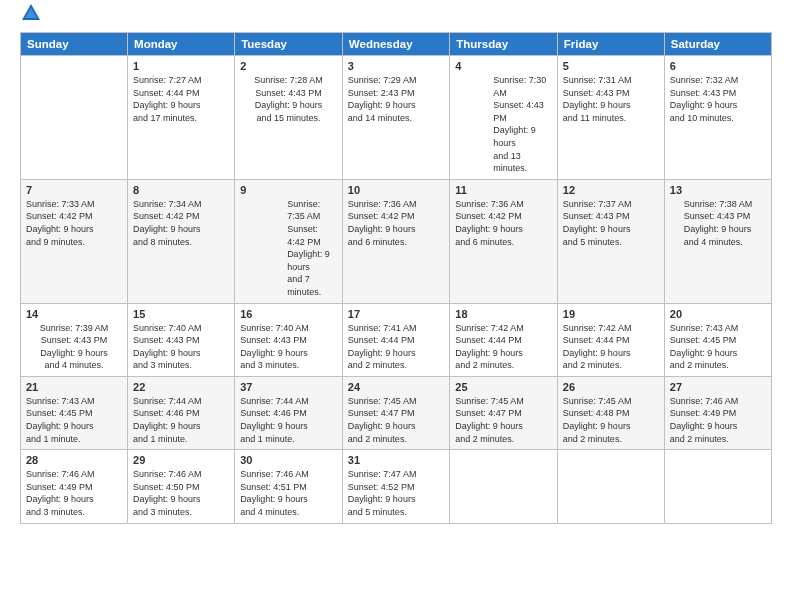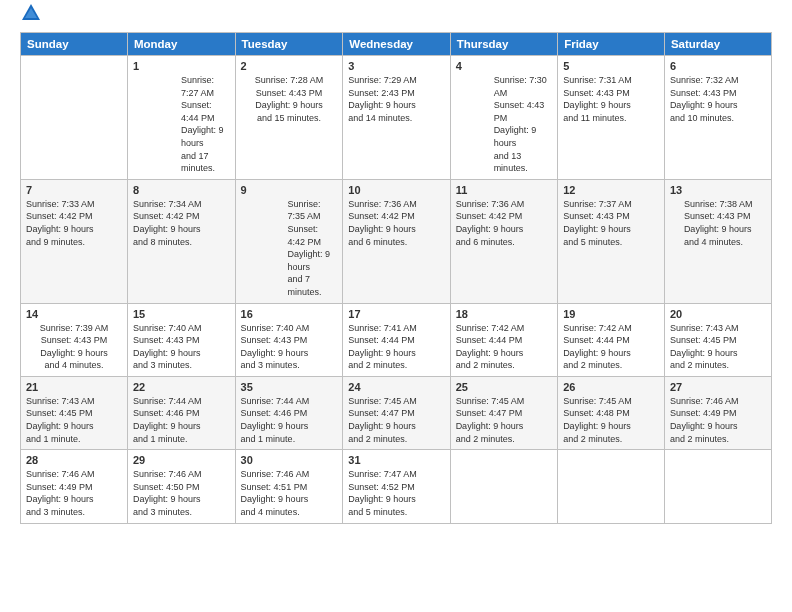--- a/index.html
+++ b/index.html
@@ -132,21 +132,21 @@
           <th>Thursday</th>
           <th>Friday</th>
           <th>Saturday</th>
         </tr>
     </thead>
     <tbody id="calendar-body">
     <tr>
           <td class="empty-cell"></td>
           <td>
             <span class="day-num">1</span>
-            <div class="day-info" style="white-space: pre-line; margin-left: 48px;">Sunrise: 7:27 AM
+            <div class="day-info" style="white-space: pre-line;">Sunrise: 7:27 AM
 Sunset: 4:44 PM
 Daylight: 9 hours
 and 17 minutes.</div>
           </td>
           <td>
             <span class="day-num">2</span>
             <div class="day-info" style="white-space: pre-line; text-align: center;">Sunrise: 7:28 AM
 Sunset: 4:43 PM
 Daylight: 9 hours
 and 15 minutes.</div>
@@ -291,21 +291,21 @@
 and 1 minute.</div>
           </td>
           <td>
             <span class="day-num">22</span>
             <div class="day-info" style="white-space: pre-line;">Sunrise: 7:44 AM
 Sunset: 4:46 PM
 Daylight: 9 hours
 and 1 minute.</div>
           </td>
           <td>
-            <span class="day-num">35</span>
+            <span class="day-num">37</span>
             <div class="day-info" style="white-space: pre-line;">Sunrise: 7:44 AM
 Sunset: 4:46 PM
 Daylight: 9 hours
 and 1 minute.</div>
           </td>
           <td>
             <span class="day-num">24</span>
             <div class="day-info" style="white-space: pre-line;">Sunrise: 7:45 AM
 Sunset: 4:47 PM
 Daylight: 9 hours

